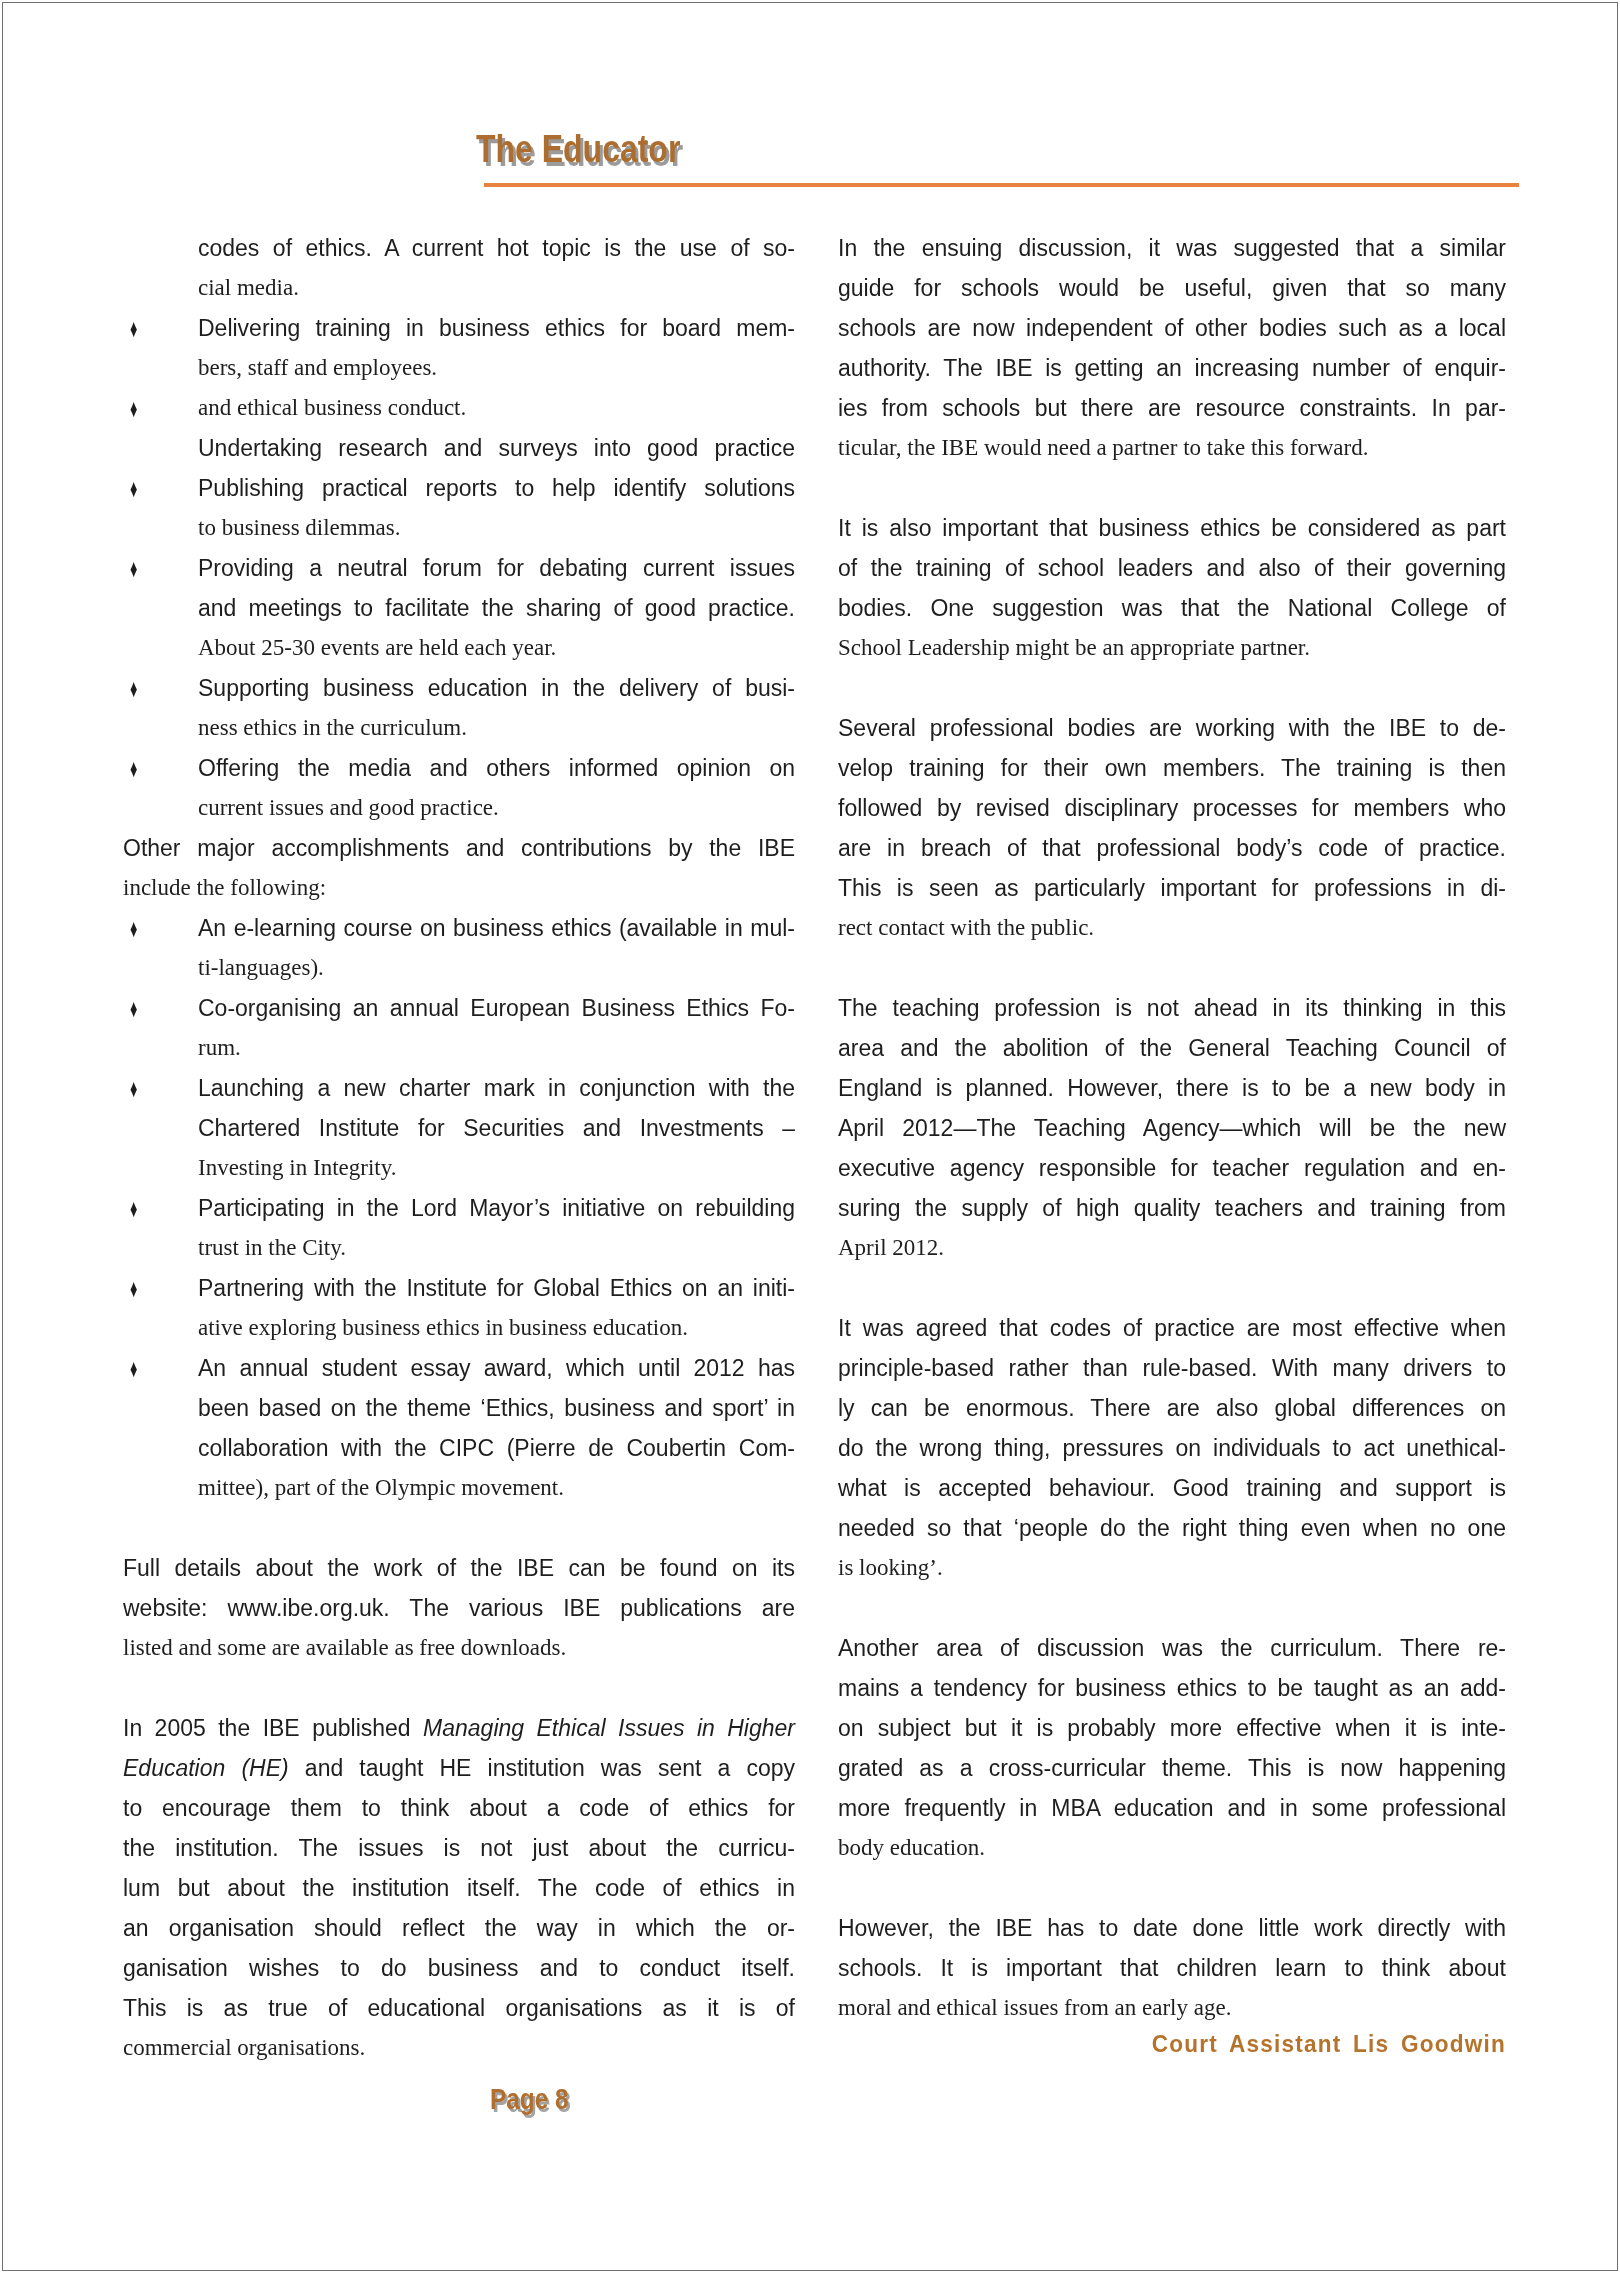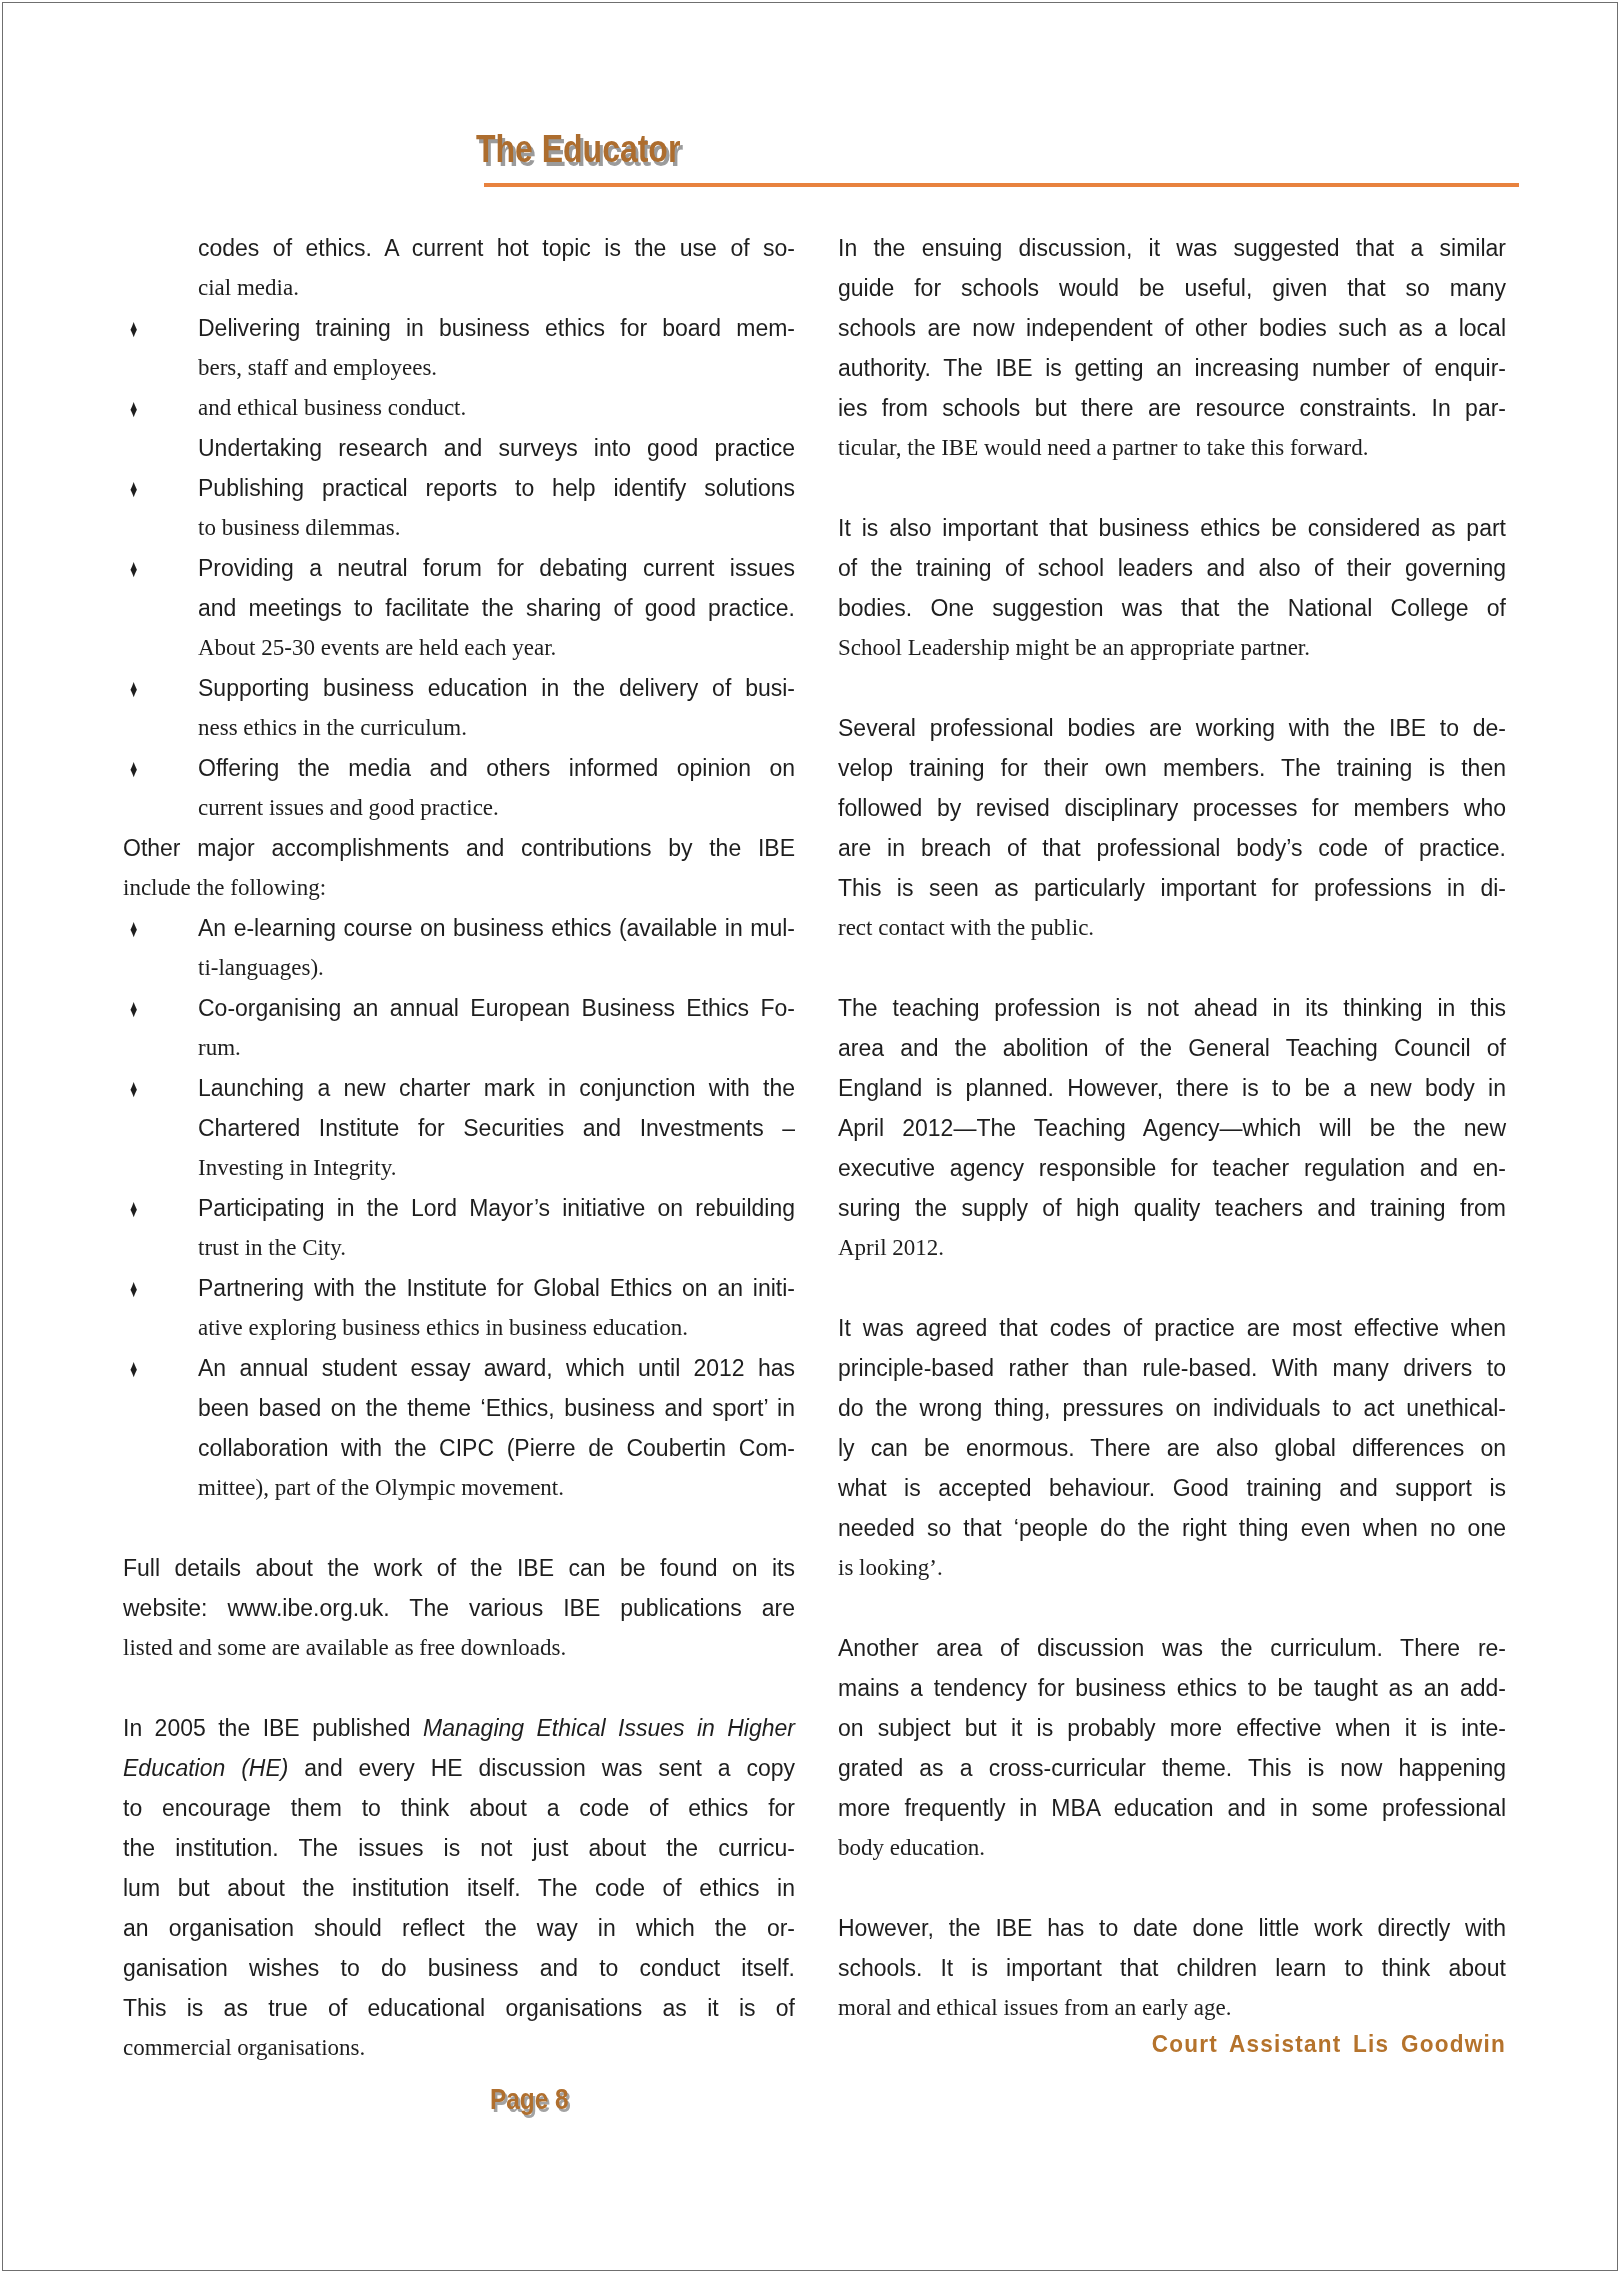--- a/index.html
+++ b/index.html
@@ -145,21 +145,21 @@
       </div>
       <div class="spacer"></div>
       <div class="block">
         <div class="line">Full details about the work of the IBE can be found on its</div>
         <div class="line">website: www.ibe.org.uk. The various IBE publications are</div>
         <div class="line last">listed and some are available as free downloads.</div>
       </div>
       <div class="spacer"></div>
       <div class="block">
         <div class="line"><span>In 2005 the IBE published </span><span class="it">Managing Ethical Issues in Higher</span></div>
-        <div class="line"><span class="it">Education (HE)</span><span> and every HE discussion was sent a copy</span></div>
+        <div class="line"><span class="it">Education (HE)</span><span> and taught HE institution was sent a copy</span></div>
         <div class="line">to encourage them to think about a code of ethics for</div>
         <div class="line">the institution. The issues is not just about the curricu-</div>
         <div class="line">lum but about the institution itself. The code of ethics in</div>
         <div class="line">an organisation should reflect the way in which the or-</div>
         <div class="line">ganisation wishes to do business and to conduct itself.</div>
         <div class="line">This is as true of educational organisations as it is of</div>
         <div class="line last">commercial organisations.</div>
       </div>
     </div>
 </div>
@@ -197,22 +197,22 @@
         <div class="line">England is planned. However, there is to be a new body in</div>
         <div class="line">April 2012—The Teaching Agency—which will be the new</div>
         <div class="line">executive agency responsible for teacher regulation and en-</div>
         <div class="line">suring the supply of high quality teachers and training from</div>
         <div class="line last">April 2012.</div>
       </div>
       <div class="spacer"></div>
       <div class="block">
         <div class="line">It was agreed that codes of practice are most effective when</div>
         <div class="line">principle-based rather than rule-based. With many drivers to</div>
+        <div class="line">ly can be enormous. There are also global differences on</div>
         <div class="line">do the wrong thing, pressures on individuals to act unethical-</div>
-        <div class="line">ly can be enormous. There are also global differences on</div>
         <div class="line">what is accepted behaviour. Good training and support is</div>
         <div class="line">needed so that ‘people do the right thing even when no one</div>
         <div class="line last">is looking’.</div>
       </div>
       <div class="spacer"></div>
       <div class="block">
         <div class="line">Another area of discussion was the curriculum. There re-</div>
         <div class="line">mains a tendency for business ethics to be taught as an add-</div>
         <div class="line">on subject but it is probably more effective when it is inte-</div>
         <div class="line">grated as a cross-curricular theme. This is now happening</div>

